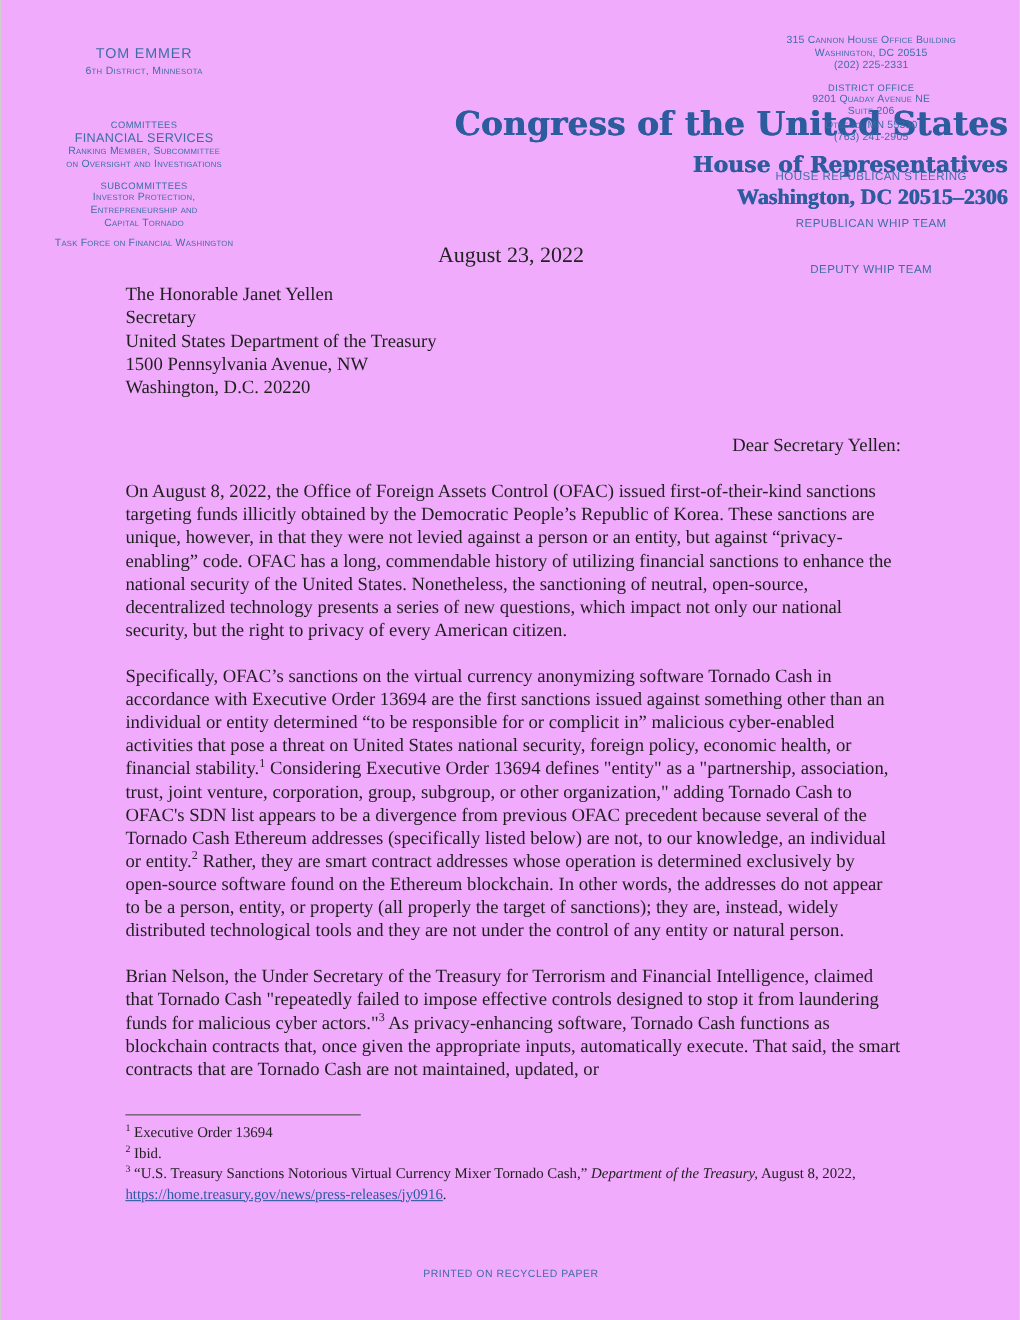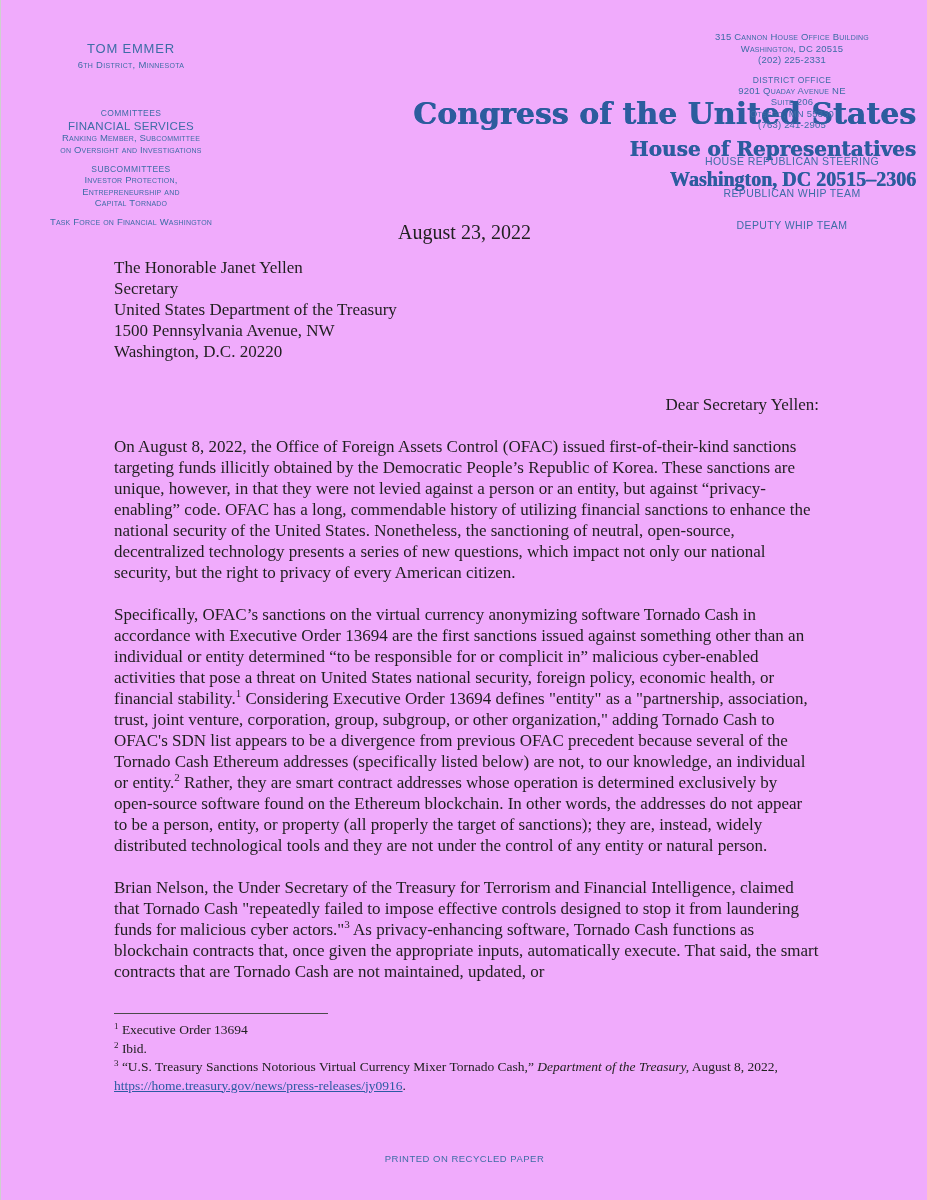--- a/index.html
+++ b/index.html
@@ -14,21 +14,21 @@
   .lh-left { position:absolute; left:30px; top:41px; width:200px; text-align:center; }
   .lh-right { position:absolute; left:696px; top:31px; width:190px; text-align:center; }
   .sc { font-variant:small-caps; }
   .lh-name { font-size:13px; letter-spacing:0.8px; }
   .lh-district { font-size:9.5px; margin-top:3px; letter-spacing:0.3px; }
   .lh-label { font-size:8.5px; letter-spacing:0.4px; }
   .lh-committee { font-size:11.5px; margin-top:2px; letter-spacing:0.3px; }
   .lh-sub9 { font-size:9.5px; line-height:11.5px; letter-spacing:0.2px; }
   .gap38 { height:38px; } .gap9 { height:9px; } .gap7 { height:7px; }
   .lh-right .line { font-size:9.5px; line-height:11.5px; letter-spacing:0.2px; }
-  .lh-membership { font-size:10.5px; letter-spacing:0.4px; margin-top:20px; }
+  .lh-membership { font-size:10.5px; letter-spacing:0.4px; margin-top:30px; }
   .lh-membership.first { margin-top:24px; }
   .lh-center {
     position:absolute; left:0; right:12px; top:98px; text-align:right;
     color:#2c5c9e; font-family:"DejaVu Serif", serif; font-weight:bold;
   }
   .lh-title { font-size:30px; line-height:32px; text-shadow:0.6px 0 0 currentColor; }
   .lh-subtitle { font-size:20px; line-height:22px; margin-top:8px; text-shadow:0.5px 0 0 currentColor; }
   .lh-address { font-size:20px; line-height:22px; margin-top:8px; text-shadow:0.5px 0 0 currentColor;font-family:Liberation Serif, serif; }
   .date-line { position:absolute; left:0; right:0; top:221px; text-align:center; font-size:20px; color:#222; }
   

